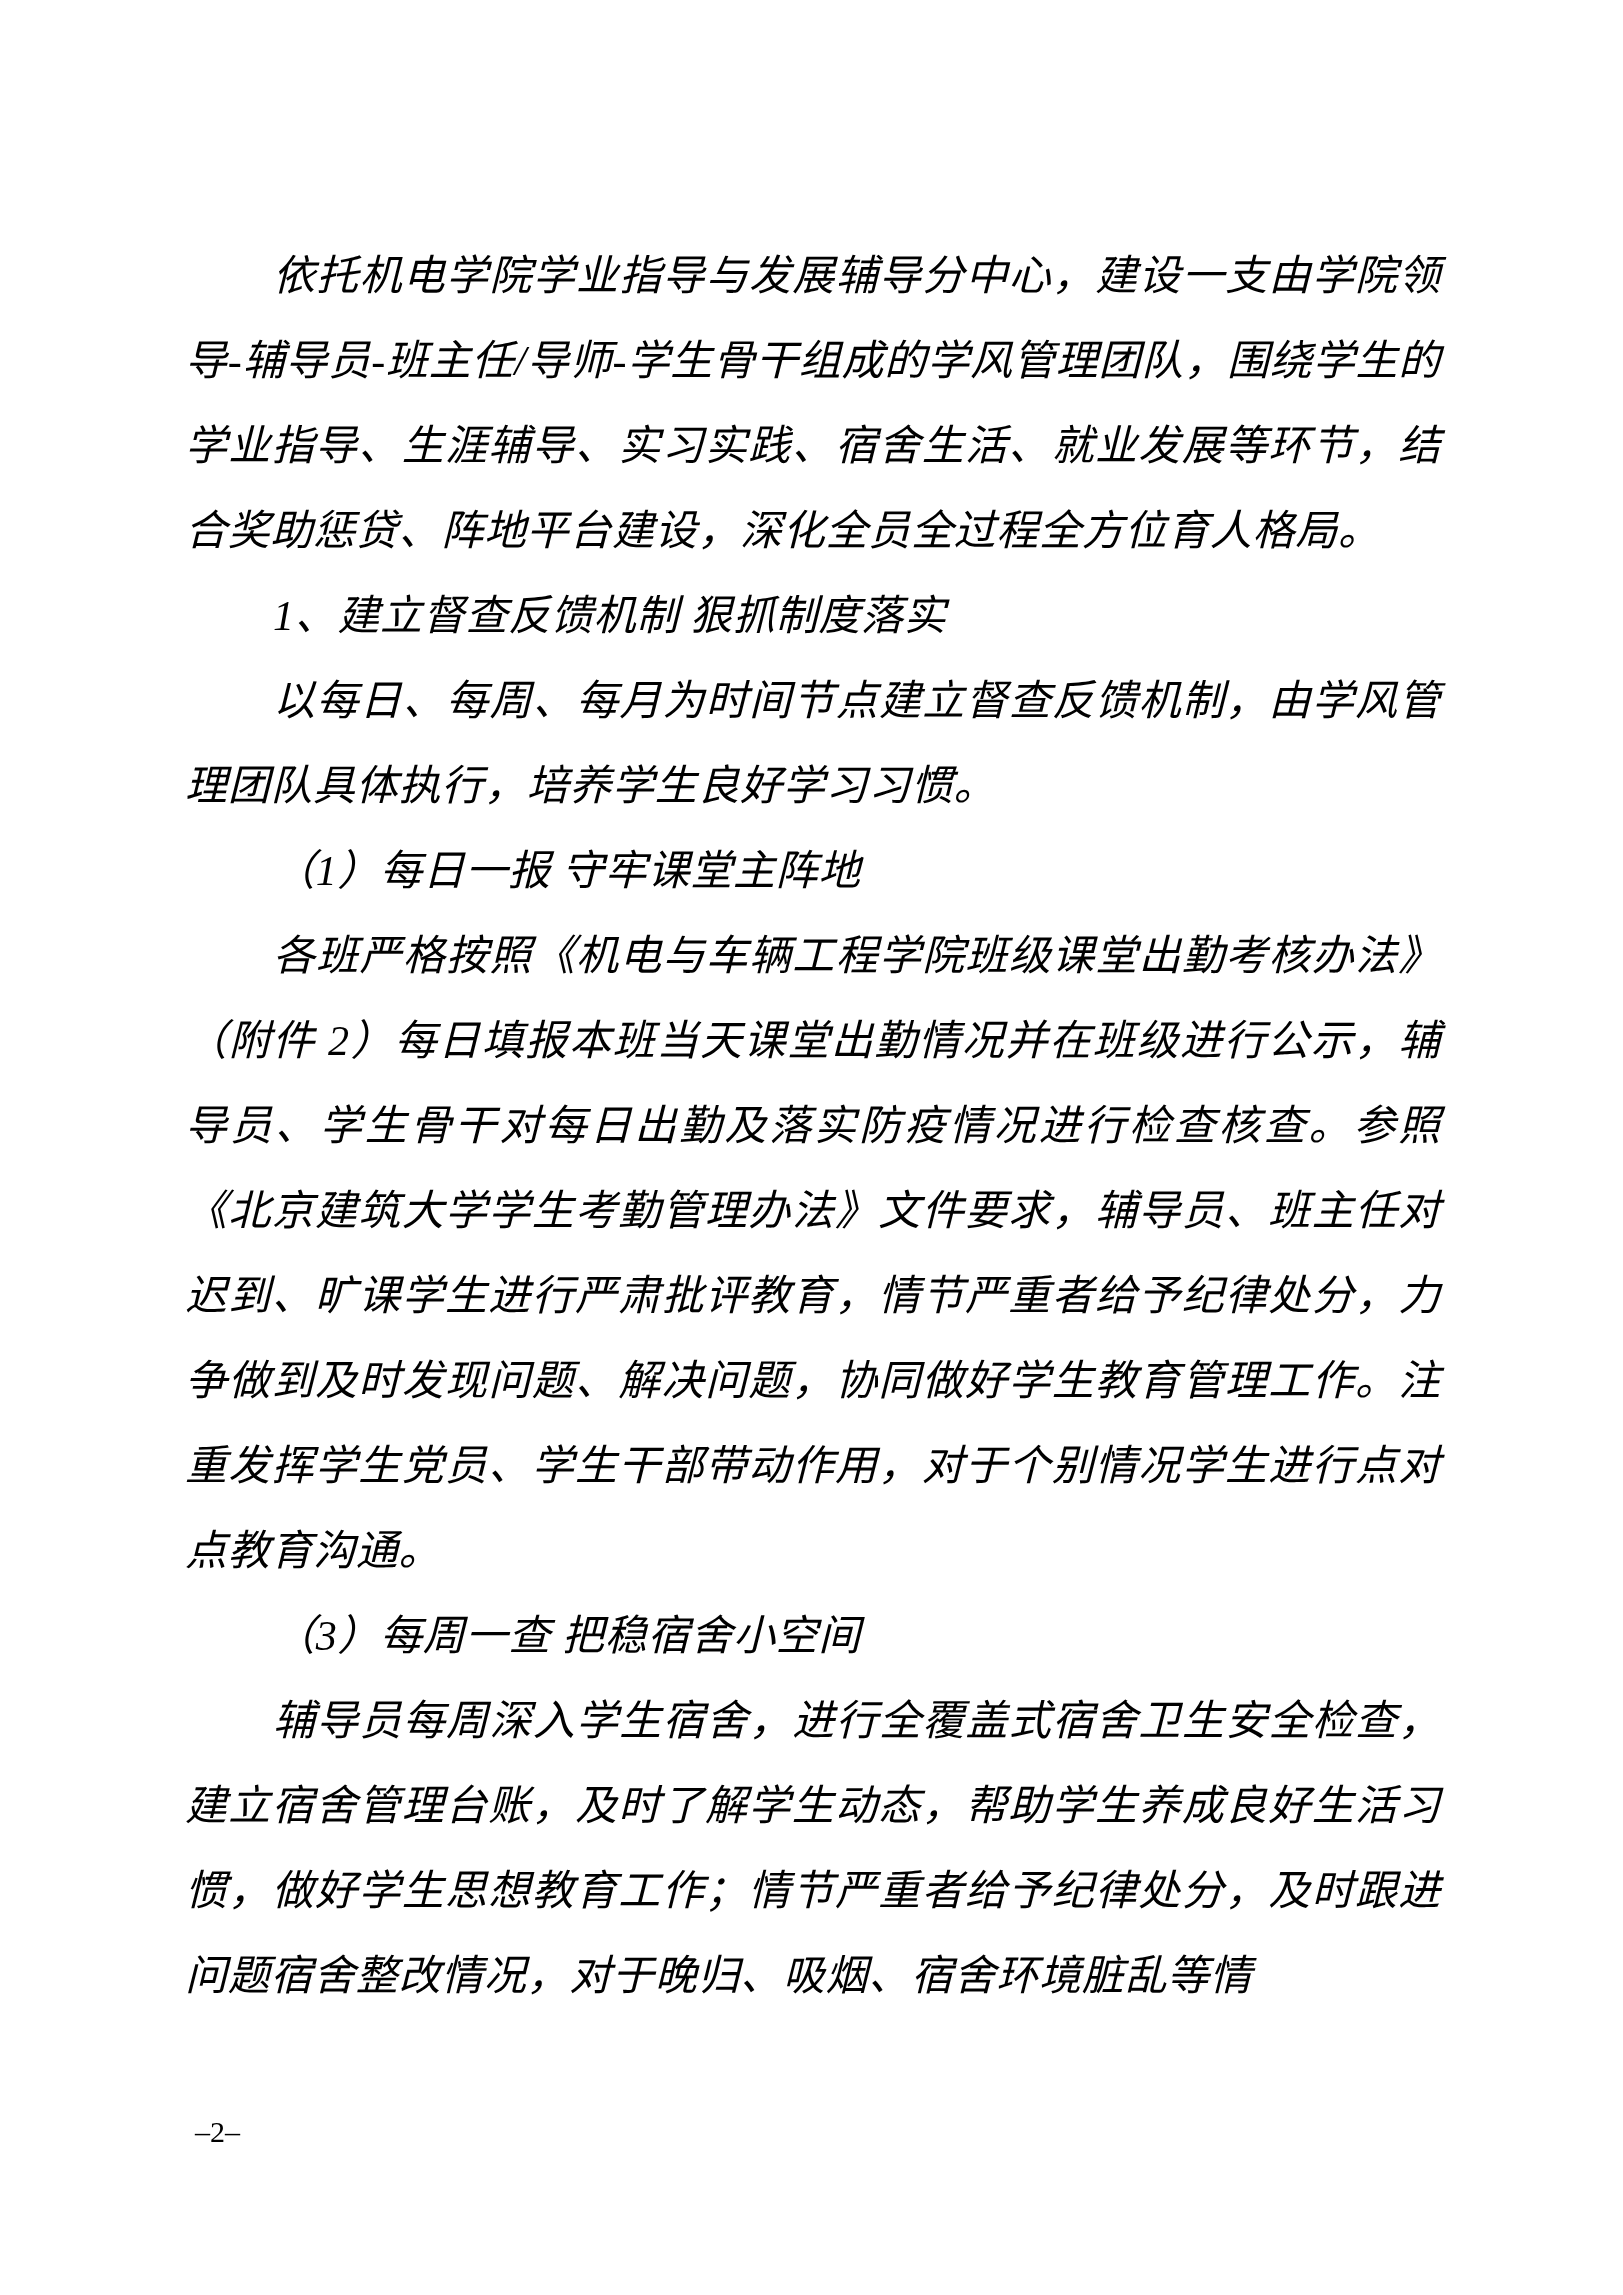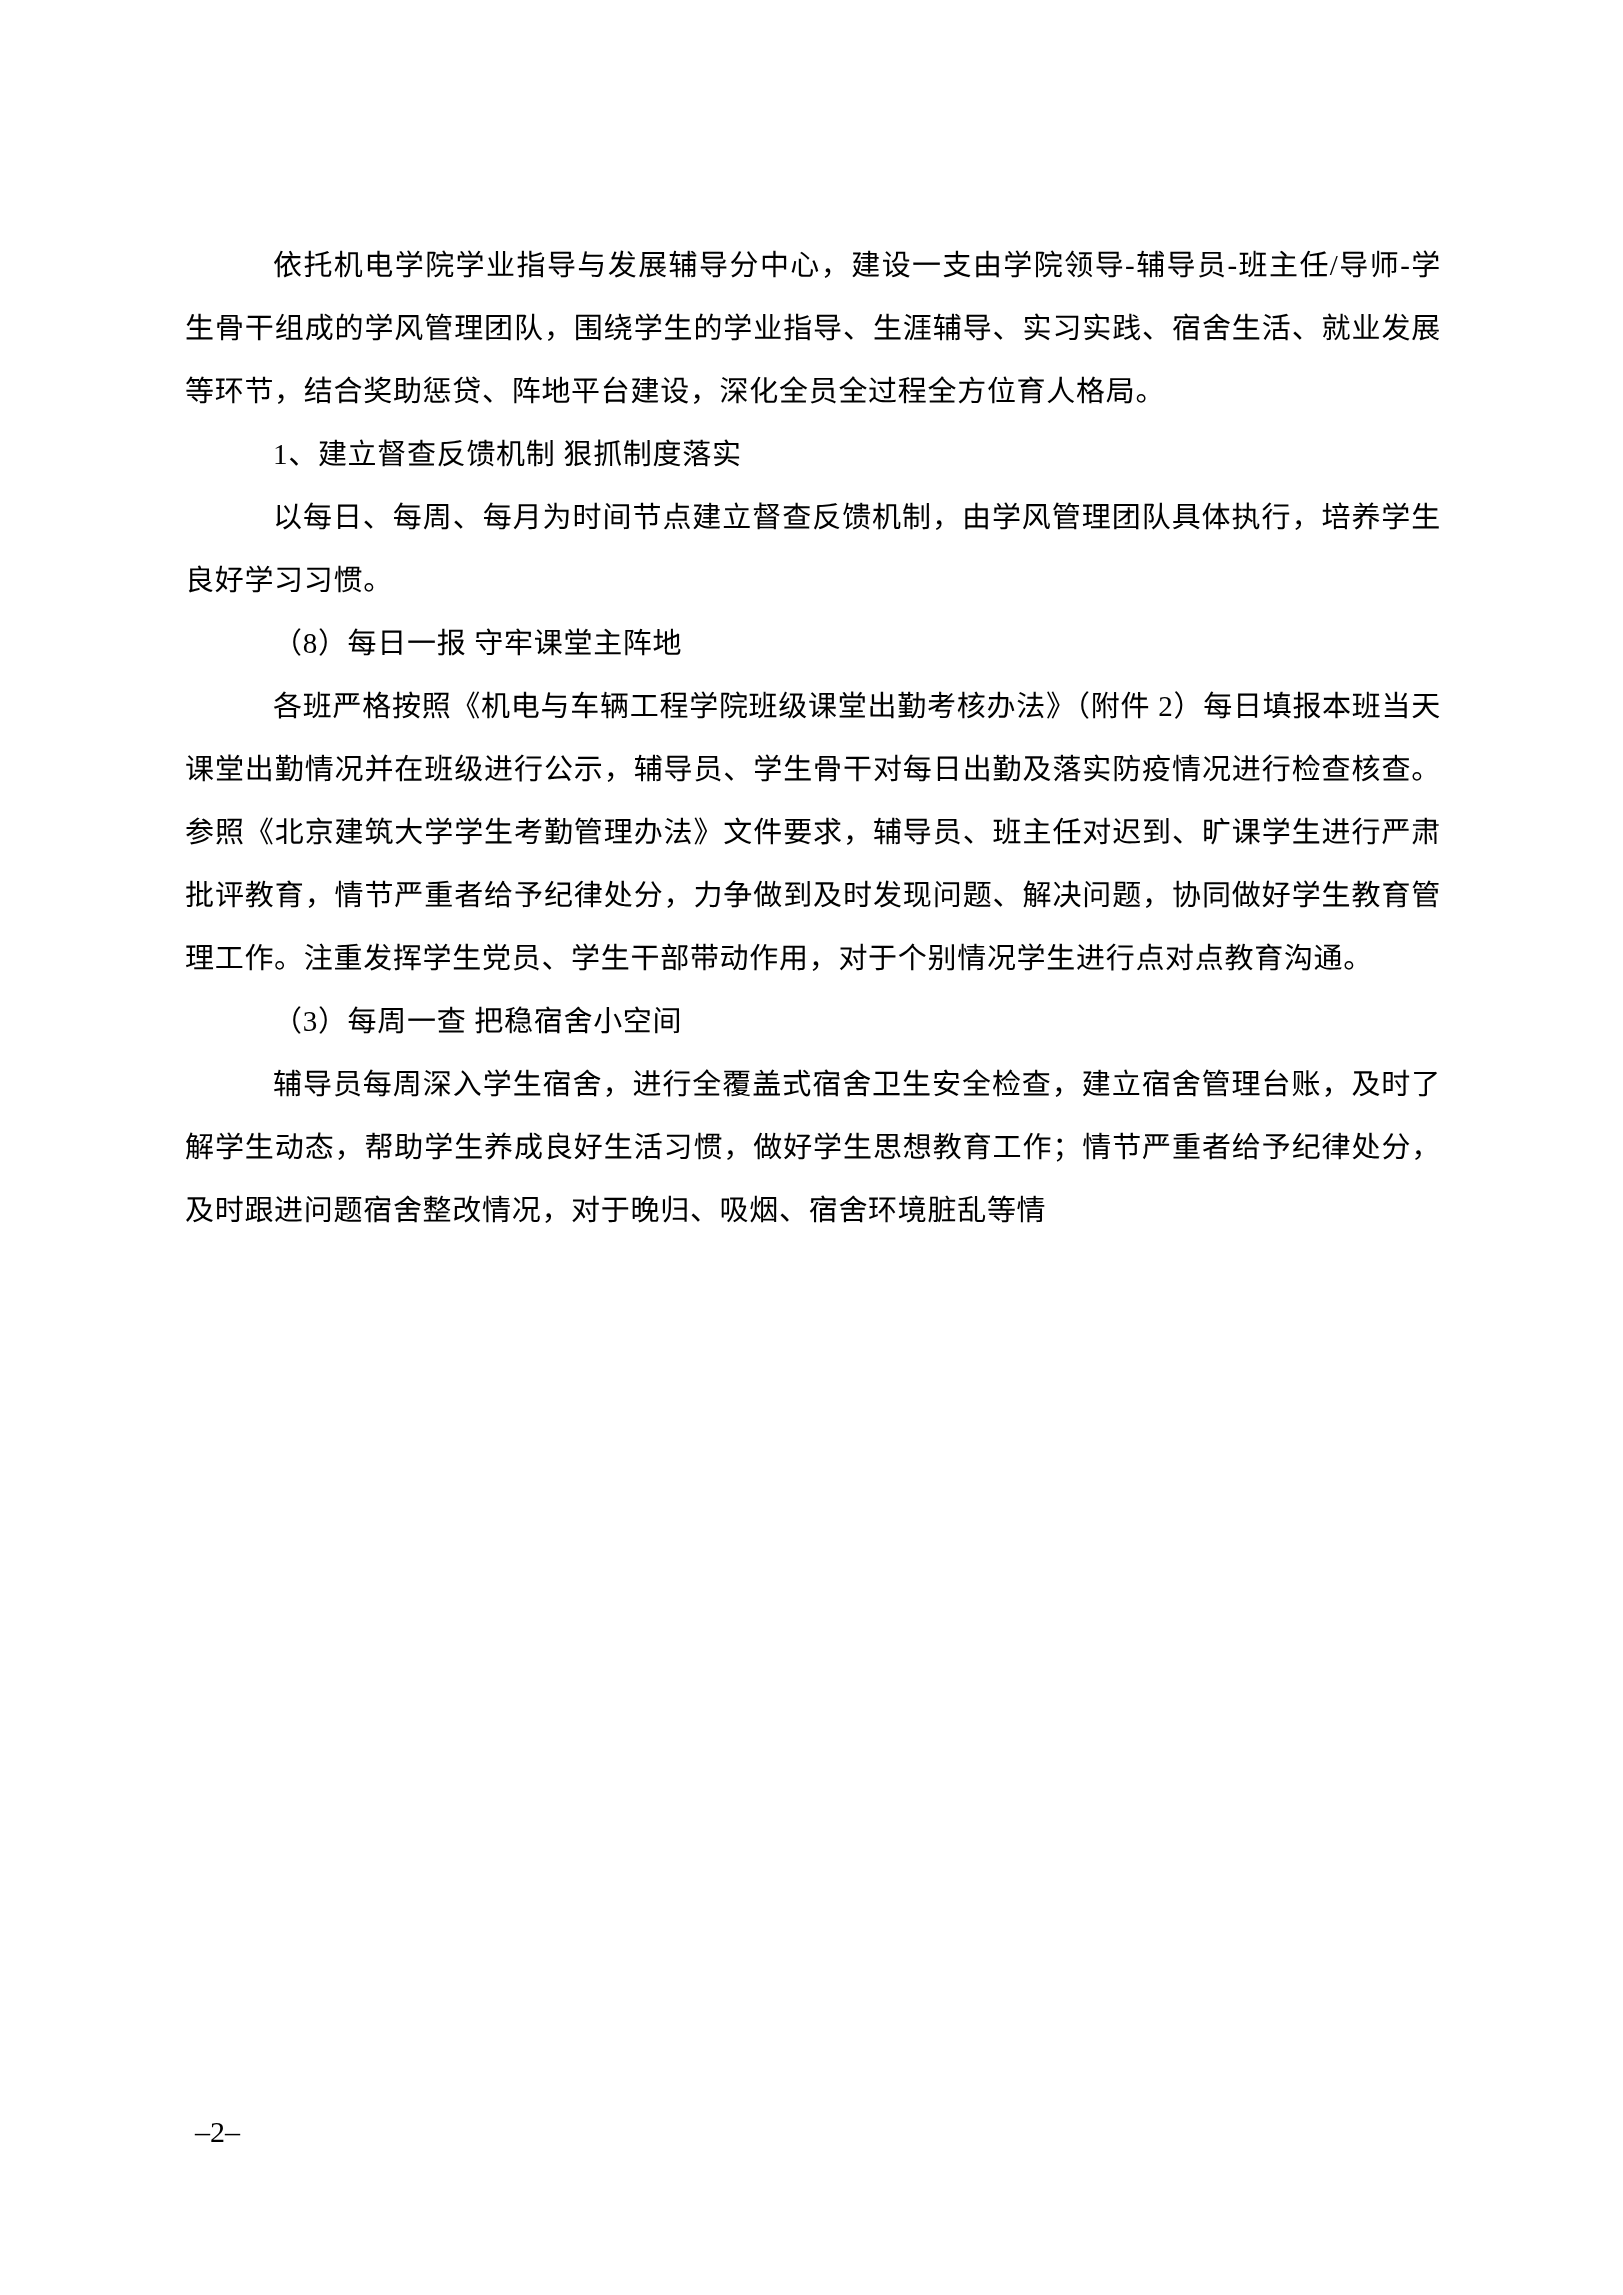--- a/index.html
+++ b/index.html
@@ -11,24 +11,25 @@
     background: #ffffff;
     color: #000000;
     font-family: "Liberation Serif", "DejaVu Serif", serif;
     overflow: hidden;
   }
   .body-text {
     position: absolute;
     left: 185px;
     top: 234px;
     width: 1256px;
-    font-size: 29px;
-    line-height: 63px;
+    font-size: 42px;
+    line-height: 85px;
     text-align: justify;
     text-justify: inter-ideograph;
+    font-style: italic; 
     letter-spacing: 0.7px;
   }
   .para {
     text-indent: 88px; 
     margin: 0;
   }
   .footer {
     position: absolute;
     left: 195px;
     top: 2112px;
@@ -39,20 +40,20 @@
   }
 </style>
 </head>
 <body>
 
 <div class="page">
   <div class="body-text">
     <p class="para">依托机电学院学业指导与发展辅导分中心，建设一支由学院领导-辅导员-班主任/导师-学生骨干组成的学风管理团队，围绕学生的学业指导、生涯辅导、实习实践、宿舍生活、就业发展等环节，结合奖助惩贷、阵地平台建设，深化全员全过程全方位育人格局。</p>
     <p class="para">1、建立督查反馈机制 狠抓制度落实</p>
     <p class="para">以每日、每周、每月为时间节点建立督查反馈机制，由学风管理团队具体执行，培养学生良好学习习惯。</p>
-    <p class="para">（8）每日一报 守牢课堂主阵地</p>
+    <p class="para">（1）每日一报 守牢课堂主阵地</p>
     <p class="para">各班严格按照《机电与车辆工程学院班级课堂出勤考核办法》（附件 2）每日填报本班当天课堂出勤情况并在班级进行公示，辅导员、学生骨干对每日出勤及落实防疫情况进行检查核查。参照《北京建筑大学学生考勤管理办法》文件要求，辅导员、班主任对迟到、旷课学生进行严肃批评教育，情节严重者给予纪律处分，力争做到及时发现问题、解决问题，协同做好学生教育管理工作。注重发挥学生党员、学生干部带动作用，对于个别情况学生进行点对点教育沟通。</p>
     <p class="para">（3）每周一查 把稳宿舍小空间</p>
     <p class="para">辅导员每周深入学生宿舍，进行全覆盖式宿舍卫生安全检查，建立宿舍管理台账，及时了解学生动态，帮助学生养成良好生活习惯，做好学生思想教育工作；情节严重者给予纪律处分，及时跟进问题宿舍整改情况，对于晚归、吸烟、宿舍环境脏乱等情</p>
   </div>
   <div class="footer">–2–</div>
 </div>
 
 
 </body></html>

